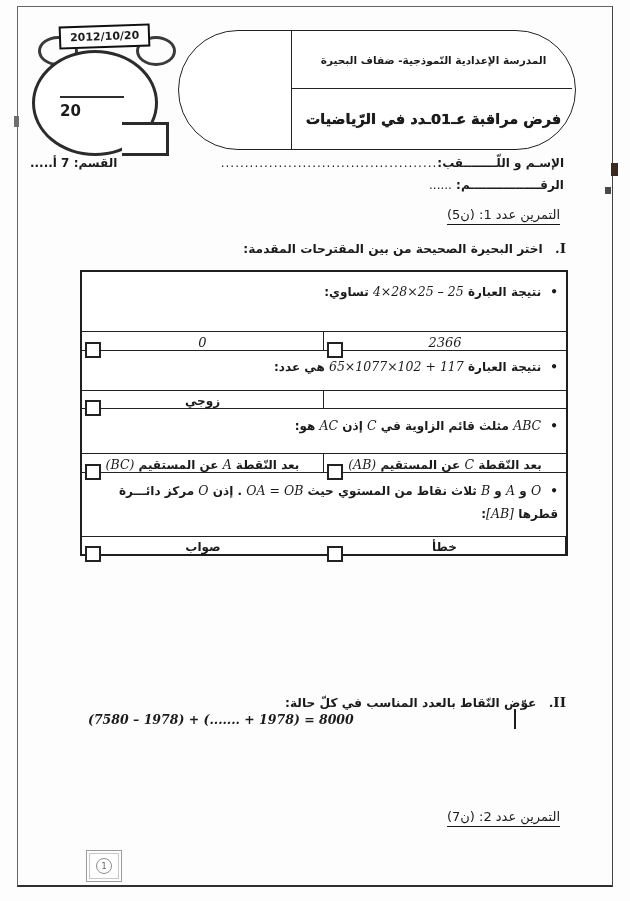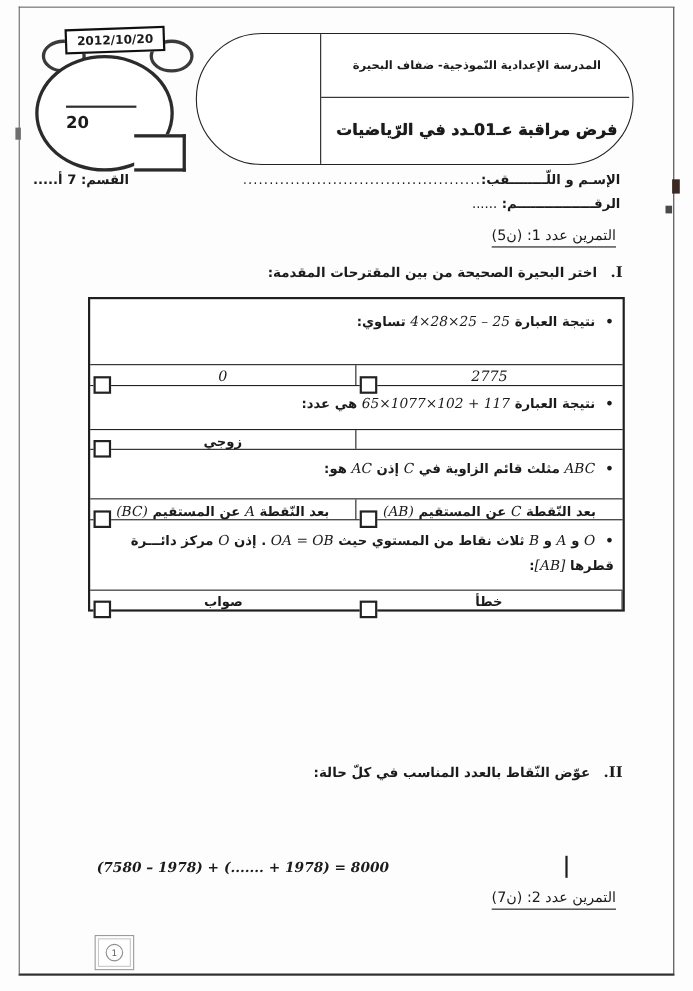--- a/index.html
+++ b/index.html
@@ -63,21 +63,21 @@
   .a-cell.cl{border-right:1.3px solid #222;}
   .a-cell .m{font-size:12.5px;}
   .num-ans{font-family:"DejaVu Serif",serif;font-style:italic;font-weight:normal;font-size:13px;}
   .chk{position:absolute;left:3px;bottom:-8px;width:12px;height:12px;background:#fff;border:2px solid #222;z-index:5;}
   .hq1{height:60px;padding-top:12px;}
   .hq2{height:40px;padding-top:8px;}
   .hq3{height:45px;padding-top:9px;}
   .hq4{height:64px;padding-top:7px;line-height:1.8;}
 
   
-  .equations{position:absolute;left:88px;top:778px;width:428px;display:flex;direction:ltr;
+  .equations{position:absolute;left:88px;top:709px;width:428px;display:flex;direction:ltr;
         align-items:center;justify-content:space-between;
         font-family:"DejaVu Serif",serif;font-style:italic;font-weight:bold;font-size:12.5px;}
   .vbar{width:2.4px;height:20px;background:#1d1d1d;flex:0 0 auto;}
 
   
   .stamp{position:absolute;left:86px;top:850px;width:34px;height:30px;border:1px solid #8a8a8a;
         outline:1px solid #bfbfbf;outline-offset:-4px;display:flex;align-items:center;justify-content:center;opacity:.85;background:#fff;}
   .stamp-circle{width:14px;height:14px;border:1px solid #7a7a7a;border-radius:50%;font-size:8px;color:#444;
         display:flex;align-items:center;justify-content:center;}
 
@@ -141,21 +141,21 @@
       <span>نتيجة العبارة</span>
       <span class="m" dir="ltr">4×28×25 – 25</span>
       <span>تساوي:</span>
     </div>
     <div class="a-row">
       <div class="a-cell cl">
         <span class="num-ans">0</span>
         <span class="chk"></span>
       </div>
       <div class="a-cell">
-        <span class="num-ans">2775</span>
+        <span class="num-ans">2366</span>
         <span class="chk"></span>
       </div>
     </div>
 
     <div class="q-row hq2">
       <span class="bullet">•</span>
       <span>نتيجة العبارة</span>
       <span class="m" dir="ltr">65×1077×102 + 117</span>
       <span>هي عدد:</span>
     </div>

